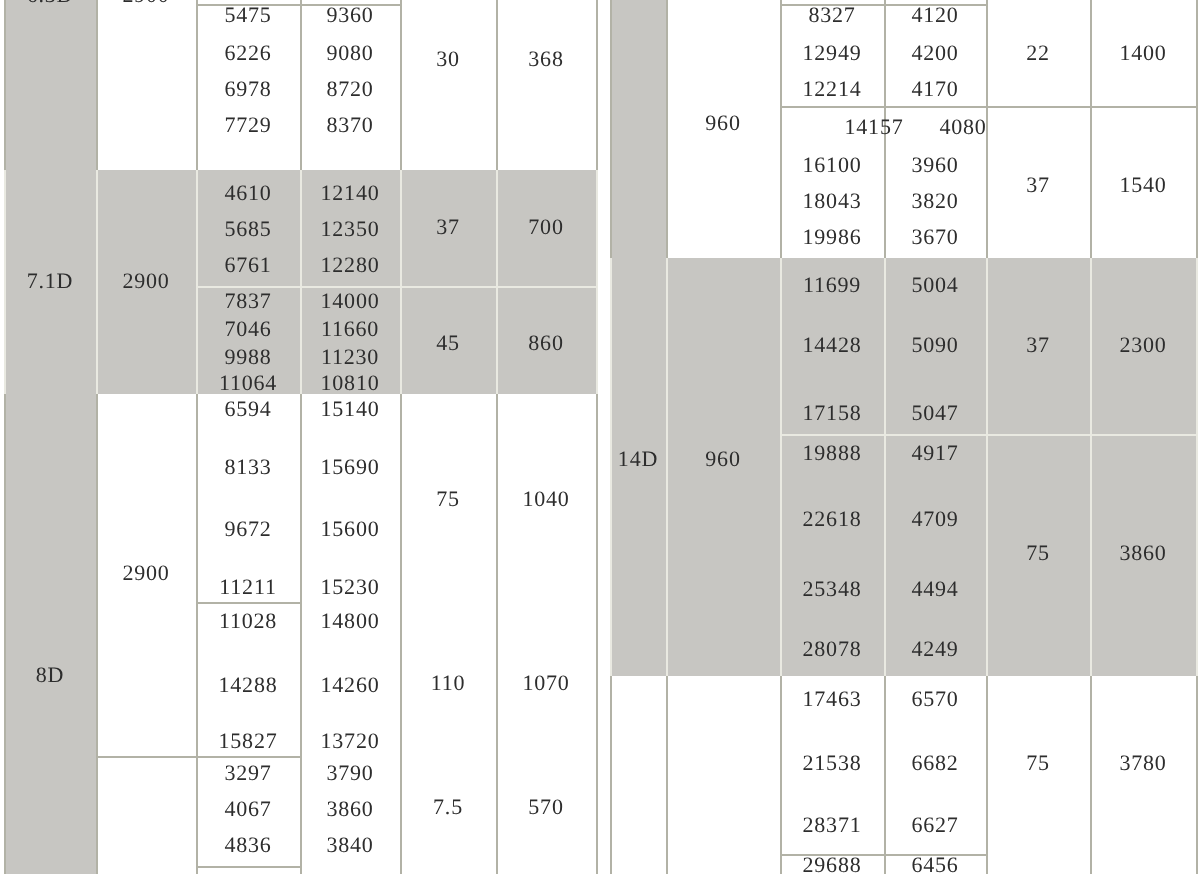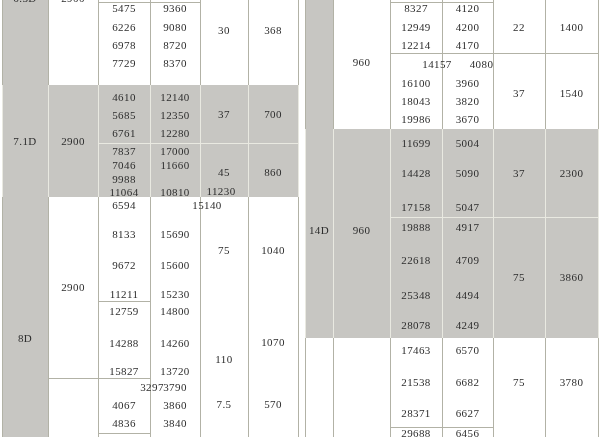--- a/index.html
+++ b/index.html
@@ -52,25 +52,25 @@
     <div class="txt" style="left: 48px; width: 50px; top: 134px; color: rgb(45, 45, 45);">2900</div>
     <div class="txt" style="left: 98px; width: 52px; top: 90px; color: rgb(45, 45, 45);">4610</div>
     <div class="txt" style="left: 150px; width: 50px; top: 90px; color: rgb(45, 45, 45);">12140</div>
     <div class="txt" style="left: 98px; width: 52px; top: 108px; color: rgb(45, 45, 45);">5685</div>
     <div class="txt" style="left: 150px; width: 50px; top: 108px; color: rgb(45, 45, 45);">12350</div>
     <div class="txt" style="left: 98px; width: 52px; top: 126px; color: rgb(45, 45, 45);">6761</div>
     <div class="txt" style="left: 150px; width: 50px; top: 126px; color: rgb(45, 45, 45);">12280</div>
     <div class="txt" style="left: 200px; width: 48px; top: 107px; color: rgb(45, 45, 45);">37</div>
     <div class="txt" style="left: 248px; width: 50px; top: 107px; color: rgb(45, 45, 45);">700</div>
     <div class="txt" style="left: 98px; width: 52px; top: 144px; color: rgb(45, 45, 45);">7837</div>
-    <div class="txt" style="left: 150px; width: 50px; top: 144px; color: rgb(45, 45, 45);">17000</div>
+    <div class="txt" style="left: 150px; width: 50px; top: 144px; color: rgb(45, 45, 45);">14000</div>
     <div class="txt" style="left: 98px; width: 52px; top: 158px; color: rgb(45, 45, 45);">7046</div>
     <div class="txt" style="left: 150px; width: 50px; top: 158px; color: rgb(45, 45, 45);">11660</div>
     <div class="txt" style="left: 98px; width: 52px; top: 172px; color: rgb(45, 45, 45);">9988</div>
-    <div class="txt" style="left: 150px; width: 50px; top: 184px; color: rgb(45, 45, 45); margin-left: 46px;">11230</div>
+    <div class="txt" style="left: 150px; width: 50px; top: 172px; color: rgb(45, 45, 45);">11230</div>
     <div class="txt" style="left: 98px; width: 52px; top: 185px; color: rgb(45, 45, 45);">11064</div>
     <div class="txt" style="left: 150px; width: 50px; top: 185px; color: rgb(45, 45, 45);">10810</div>
     <div class="txt" style="left: 200px; width: 48px; top: 165px; color: rgb(45, 45, 45);">45</div>
     <div class="txt" style="left: 248px; width: 50px; top: 165px; color: rgb(45, 45, 45);">860</div>
     <div class="hline" style="left: 2px; top: 197px; width: 297px; background: rgb(162, 162, 150);"></div>
     <div class="cellbg" style="left: 2px; top: 197px; width: 46px; height: 240px; background: rgb(199, 198, 194);"></div>
     <div class="cellbg" style="left: 48px; top: 197px; width: 250px; height: 240px; background: rgb(255, 255, 255);"></div>
     <div class="vline" style="left: 2px; top: 197px; height: 240px; background: rgb(178, 178, 166);"></div>
     <div class="vline" style="left: 48px; top: 197px; height: 240px; background: rgb(178, 178, 166);"></div>
     <div class="vline" style="left: 98px; top: 197px; height: 240px; background: rgb(178, 178, 166);"></div>
@@ -78,38 +78,38 @@
     <div class="vline" style="left: 200px; top: 197px; height: 240px; background: rgb(178, 178, 166);"></div>
     <div class="vline" style="left: 248px; top: 197px; height: 240px; background: rgb(178, 178, 166);"></div>
     <div class="vline" style="left: 298px; top: 197px; height: 240px; background: rgb(178, 178, 166);"></div>
     <div class="hline" style="left: 98px; top: 301px; width: 52px; background: rgb(178, 178, 166);"></div>
     <div class="hline" style="left: 98px; top: 378px; width: 52px; background: rgb(178, 178, 166);"></div>
     <div class="hline" style="left: 98px; top: 433px; width: 52px; background: rgb(178, 178, 166);"></div>
     <div class="hline" style="left: 48px; top: 378px; width: 50px; background: rgb(178, 178, 166);"></div>
     <div class="txt" style="left: 2px; width: 46px; top: 331px; color: rgb(45, 45, 45);">8D</div>
     <div class="txt" style="left: 48px; width: 50px; top: 280px; color: rgb(45, 45, 45);">2900</div>
     <div class="txt" style="left: 98px; width: 52px; top: 198px; color: rgb(45, 45, 45);">6594</div>
-    <div class="txt" style="left: 150px; width: 50px; top: 198px; color: rgb(45, 45, 45); padding-left: 32px;">15140</div>
+    <div class="txt" style="left: 150px; width: 50px; top: 198px; color: rgb(45, 45, 45);">15140</div>
     <div class="txt" style="left: 98px; width: 52px; top: 227px; color: rgb(45, 45, 45);">8133</div>
     <div class="txt" style="left: 150px; width: 50px; top: 227px; color: rgb(45, 45, 45);">15690</div>
     <div class="txt" style="left: 98px; width: 52px; top: 258px; color: rgb(45, 45, 45);">9672</div>
     <div class="txt" style="left: 150px; width: 50px; top: 258px; color: rgb(45, 45, 45);">15600</div>
     <div class="txt" style="left: 98px; width: 52px; top: 287px; color: rgb(45, 45, 45);">11211</div>
     <div class="txt" style="left: 150px; width: 50px; top: 287px; color: rgb(45, 45, 45);">15230</div>
     <div class="txt" style="left: 200px; width: 48px; top: 243px; color: rgb(45, 45, 45);">75</div>
     <div class="txt" style="left: 248px; width: 50px; top: 243px; color: rgb(45, 45, 45);">1040</div>
-    <div class="txt" style="left: 98px; width: 52px; top: 304px; color: rgb(45, 45, 45);">12759</div>
+    <div class="txt" style="left: 98px; width: 52px; top: 304px; color: rgb(45, 45, 45);">11028</div>
     <div class="txt" style="left: 150px; width: 50px; top: 304px; color: rgb(45, 45, 45);">14800</div>
     <div class="txt" style="left: 98px; width: 52px; top: 336px; color: rgb(45, 45, 45);">14288</div>
     <div class="txt" style="left: 150px; width: 50px; top: 336px; color: rgb(45, 45, 45);">14260</div>
     <div class="txt" style="left: 98px; width: 52px; top: 364px; color: rgb(45, 45, 45);">15827</div>
     <div class="txt" style="left: 150px; width: 50px; top: 364px; color: rgb(45, 45, 45);">13720</div>
-    <div class="txt" style="left: 200px; width: 48px; top: 352px; color: rgb(45, 45, 45);">110</div>
+    <div class="txt" style="left: 200px; width: 48px; top: 335px; color: rgb(45, 45, 45);">110</div>
     <div class="txt" style="left: 248px; width: 50px; top: 335px; color: rgb(45, 45, 45);">1070</div>
-    <div class="txt" style="left: 98px; width: 52px; top: 380px; color: rgb(45, 45, 45); padding-left: 28px;">3297</div>
+    <div class="txt" style="left: 98px; width: 52px; top: 380px; color: rgb(45, 45, 45);">3297</div>
     <div class="txt" style="left: 150px; width: 50px; top: 380px; color: rgb(45, 45, 45);">3790</div>
     <div class="txt" style="left: 98px; width: 52px; top: 398px; color: rgb(45, 45, 45);">4067</div>
     <div class="txt" style="left: 150px; width: 50px; top: 398px; color: rgb(45, 45, 45);">3860</div>
     <div class="txt" style="left: 98px; width: 52px; top: 416px; color: rgb(45, 45, 45);">4836</div>
     <div class="txt" style="left: 150px; width: 50px; top: 416px; color: rgb(45, 45, 45);">3840</div>
     <div class="txt" style="left: 200px; width: 48px; top: 397px; color: rgb(45, 45, 45);">7.5</div>
     <div class="txt" style="left: 248px; width: 50px; top: 397px; color: rgb(45, 45, 45); text-align: center;">570</div>
     <div class="cellbg" style="left: 305px; top: 0px; width: 28px; height: 129px; background: rgb(199, 198, 194);"></div>
     <div class="cellbg" style="left: 333px; top: 0px; width: 265px; height: 129px; background: rgb(255, 255, 255);"></div>
     <div class="vline" style="left: 305px; top: 0px; height: 129px; background: rgb(178, 178, 166);"></div>

